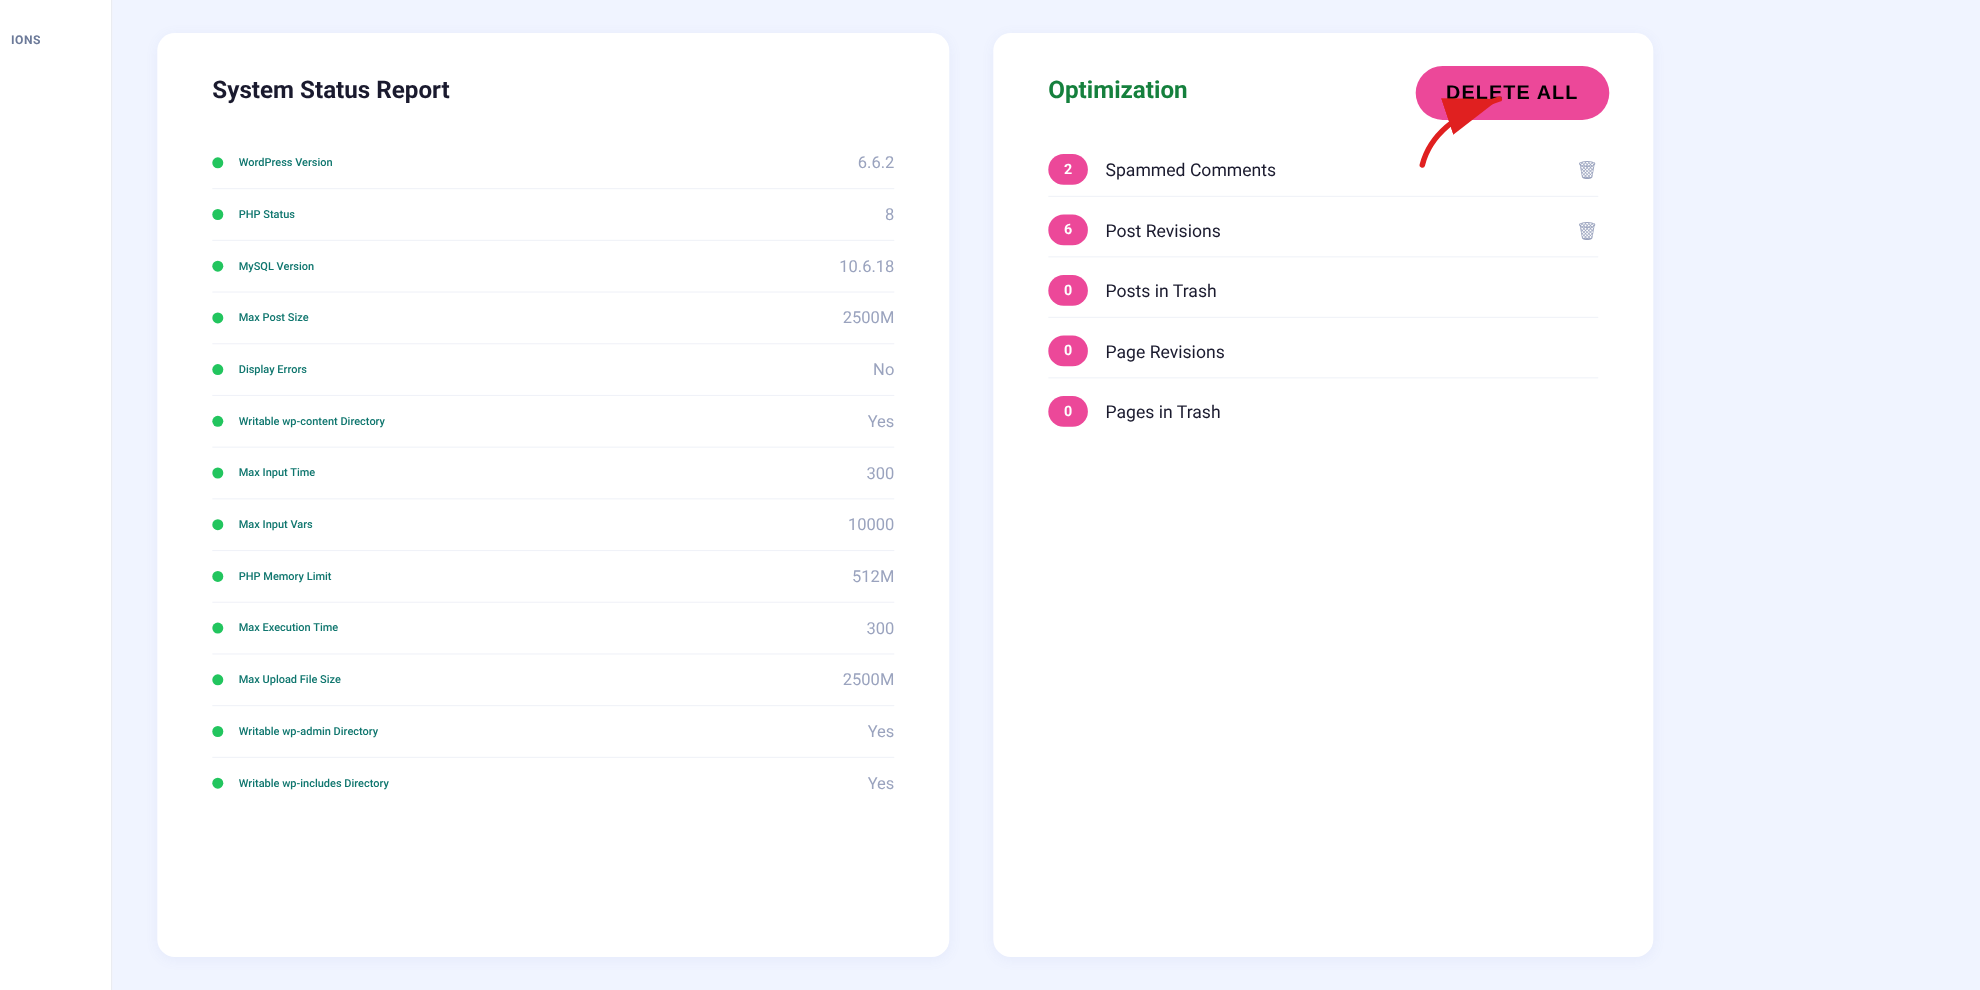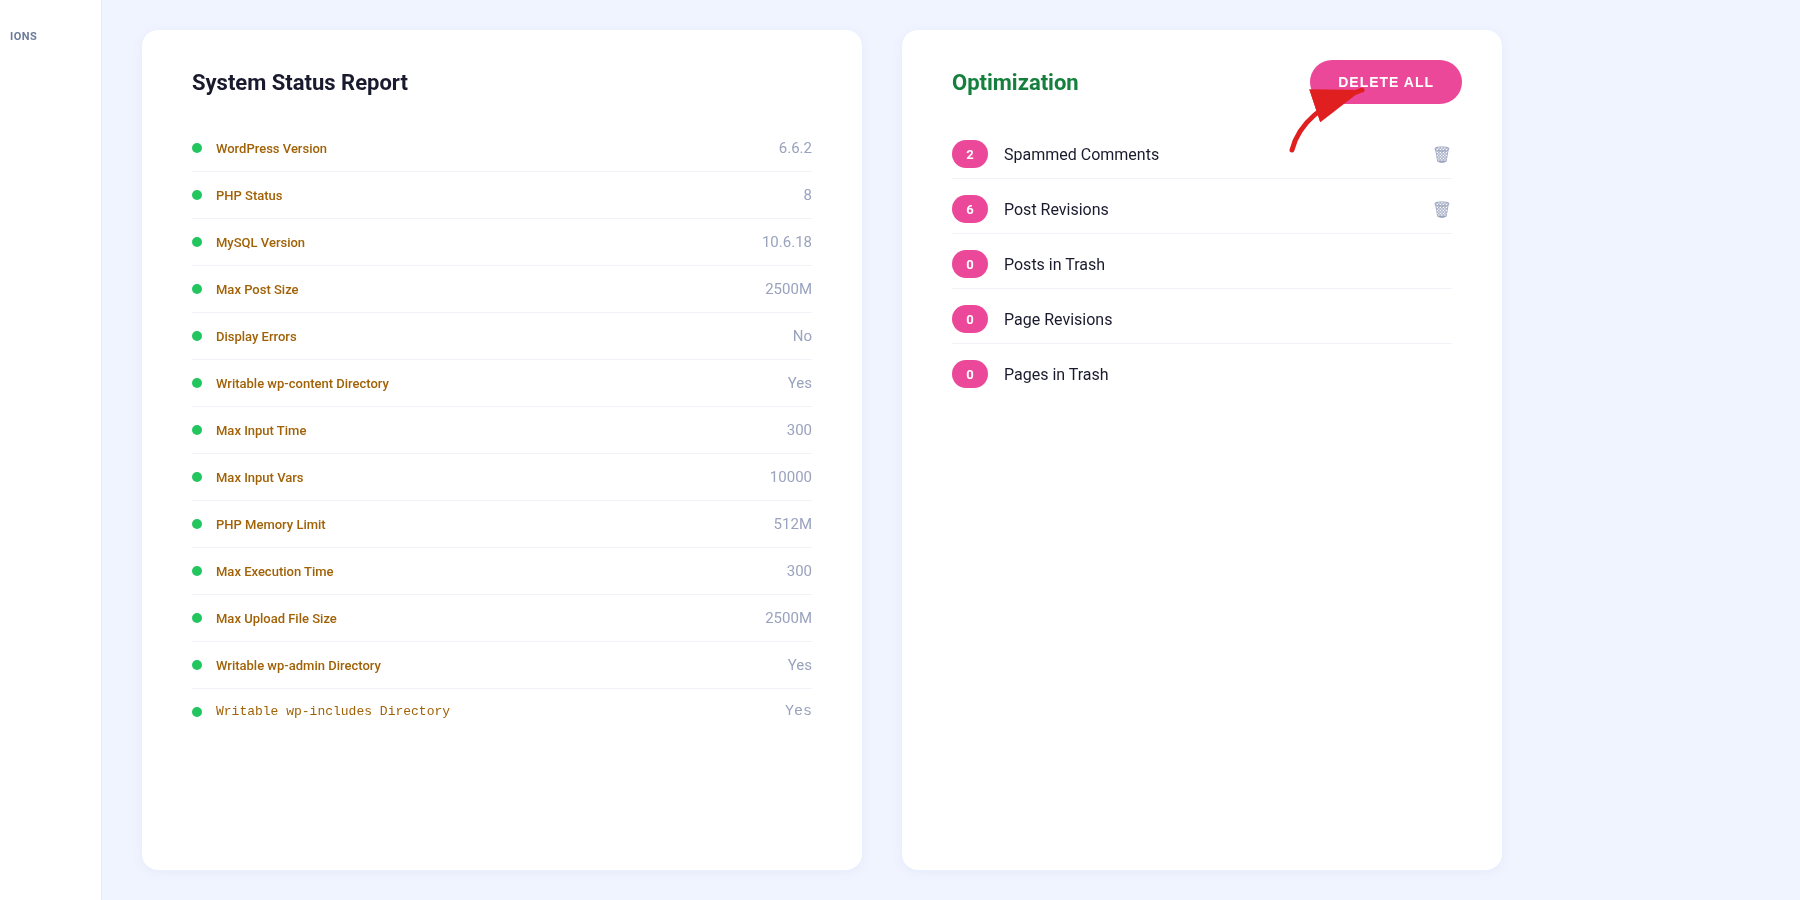--- a/index.html
+++ b/index.html
@@ -25,22 +25,23 @@
       font-size: 11px;
       font-weight: 700;
       color: #6c7a99;
       letter-spacing: 0.5px;
       padding: 10px 0;
     }
 
     .main-content {
       flex: 1;
       display: flex;
-      padding: 30px 40px;
+      padding: 30px 27px;
       gap: 40px;
+      margin-left: 14px;
     }
 
     
     .left-panel {
       flex: 1;
       background: #fff;
       border-radius: 16px;
       padding: 40px 50px;
       box-shadow: 0 2px 12px rgba(100,120,200,0.07);
       max-width: 720px;
@@ -63,41 +64,40 @@
     .status-item {
       display: flex;
       align-items: center;
       justify-content: space-between;
       padding: 14px 0;
       border-bottom: 1px solid #f0f2f8;
     }
 
     .status-item:last-child {
       border-bottom: none;
-      font-family: Liberation Mono, monospace;
     }
 
     .status-item-left {
       display: flex;
       align-items: center;
       gap: 14px;
     }
 
     .dot {
       width: 10px;
       height: 10px;
       border-radius: 50%;
       background: #22c55e;
       flex-shrink: 0;
     }
 
     .status-label {
-      font-size: 13px;
+      font-size: 10px;
       font-weight: 500;
-      color: #a16207;
+      color: #0f766e;
     }
 
     .status-value {
       font-size: 15px;
       color: #9aa3be;
       font-weight: 400;
     }
 
     
     .right-panel {
@@ -165,25 +165,25 @@
       display: inline-flex;
       align-items: center;
     }
 
     
     .delete-all-btn {
       position: absolute;
       top: 30px;
       right: 40px;
       background: #ec4899;
-      color: #ffffff;
+      color: #000000;
       border: none;
       border-radius: 30px;
       padding: 14px 28px;
-      font-size: 14px;
+      font-size: 18px;
       font-weight: 700;
       letter-spacing: 1px;
       cursor: pointer;
       text-transform: uppercase;
     }
 
     
     .arrow-container {
       position: absolute;
       top: 50px;

